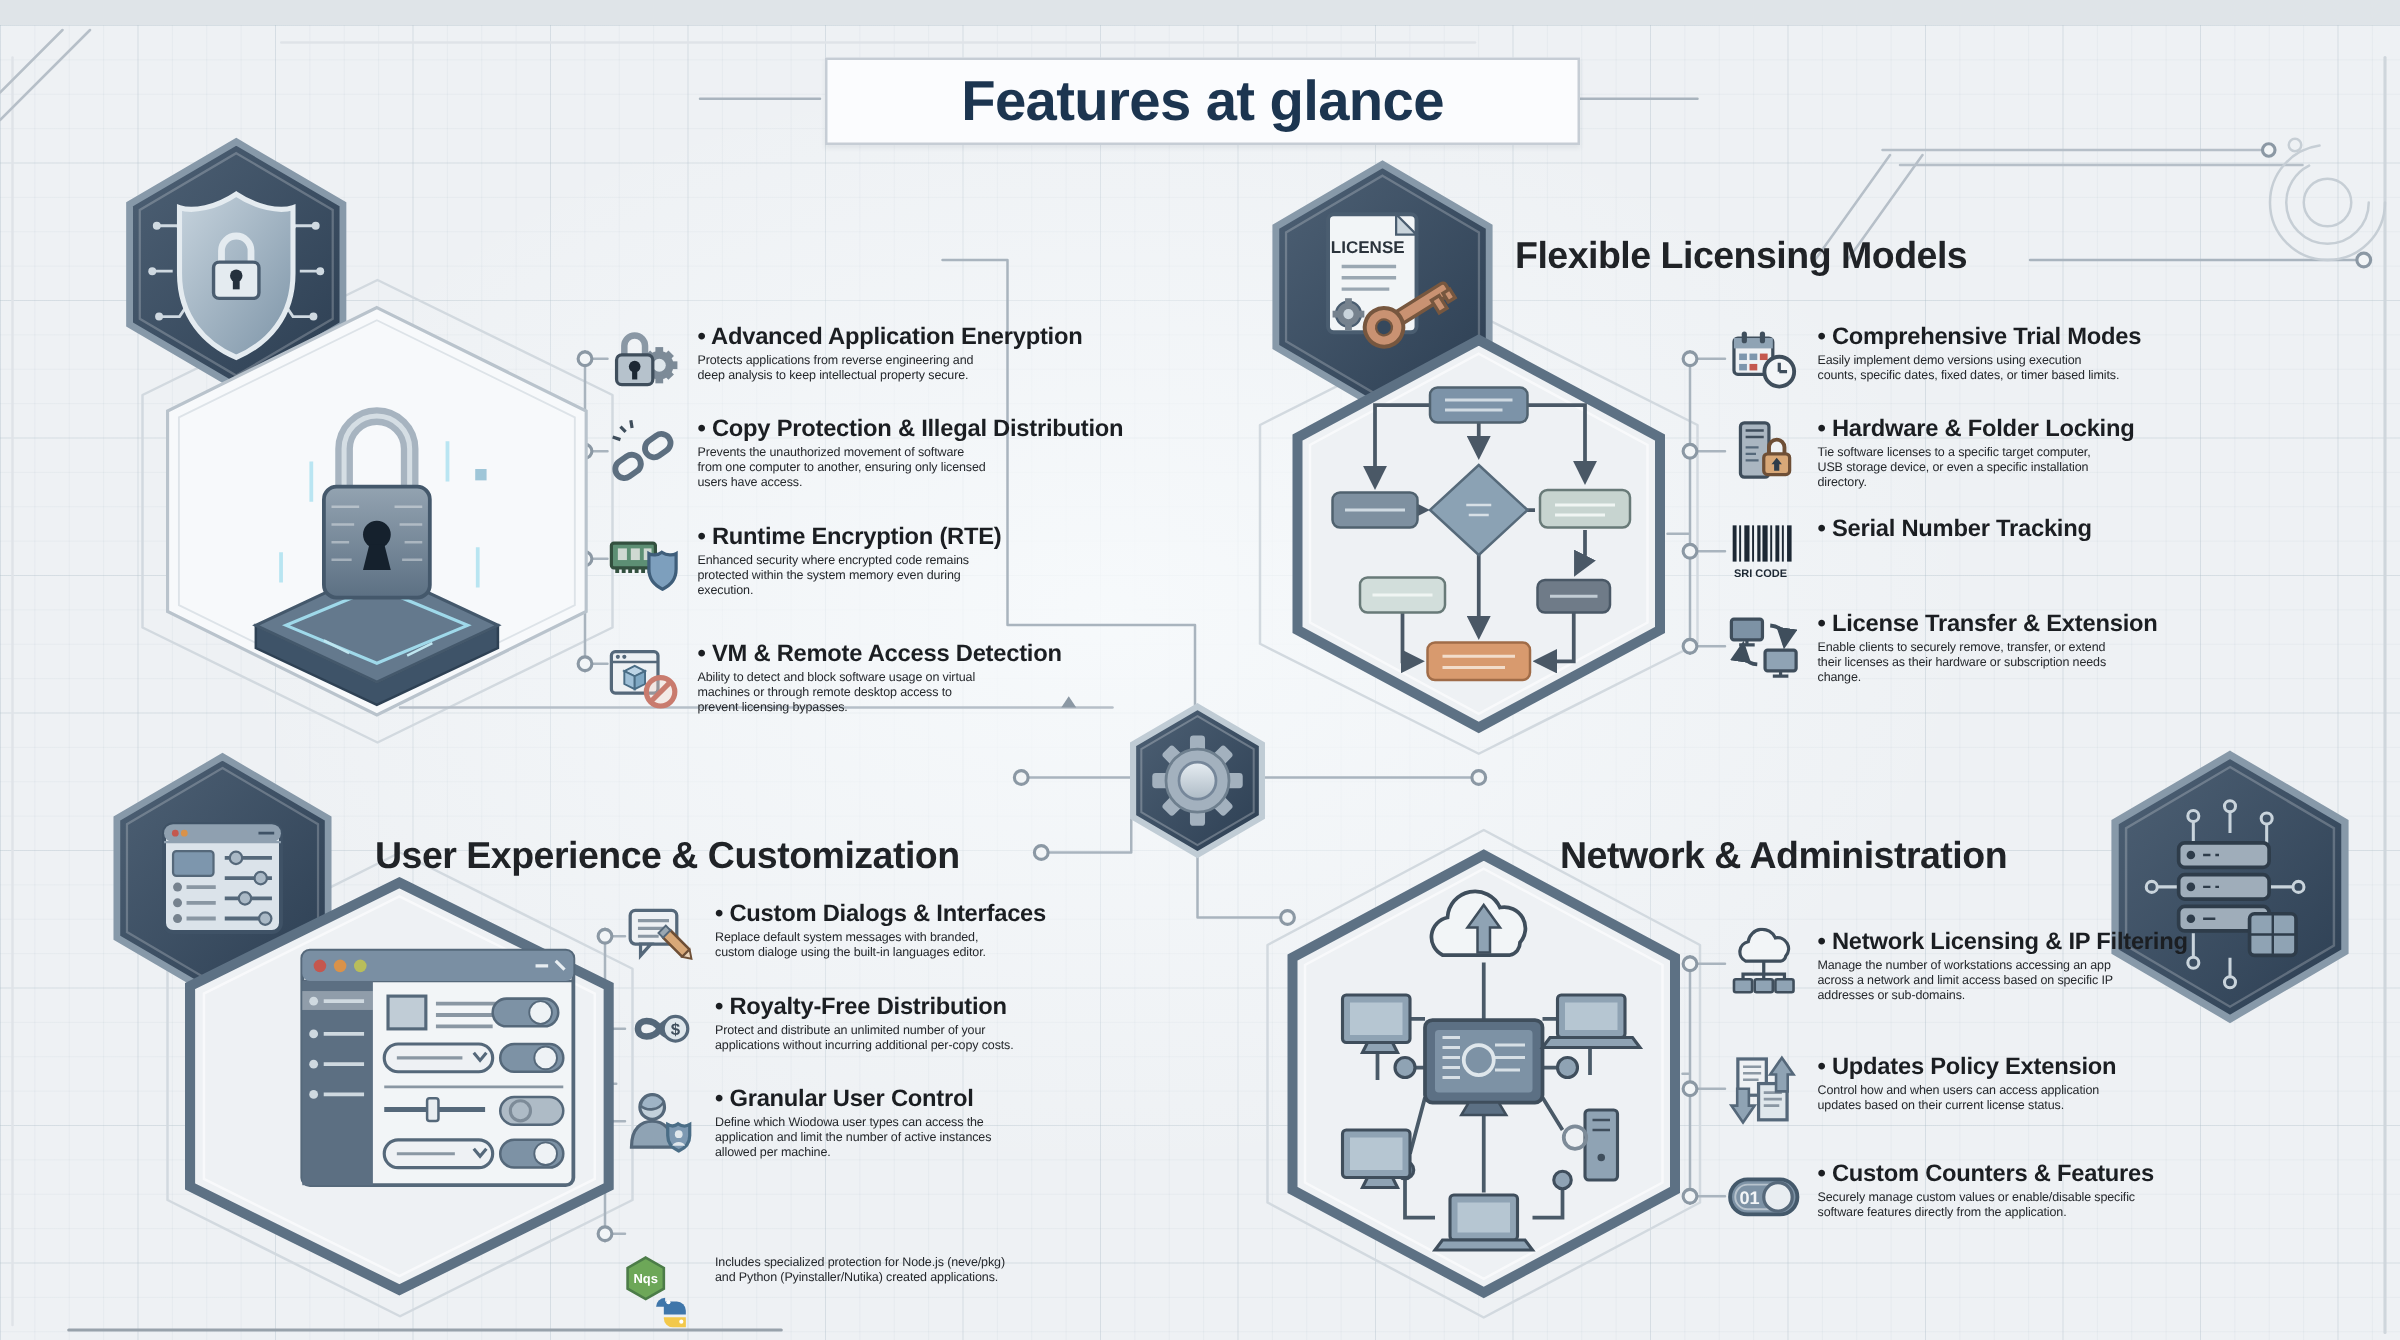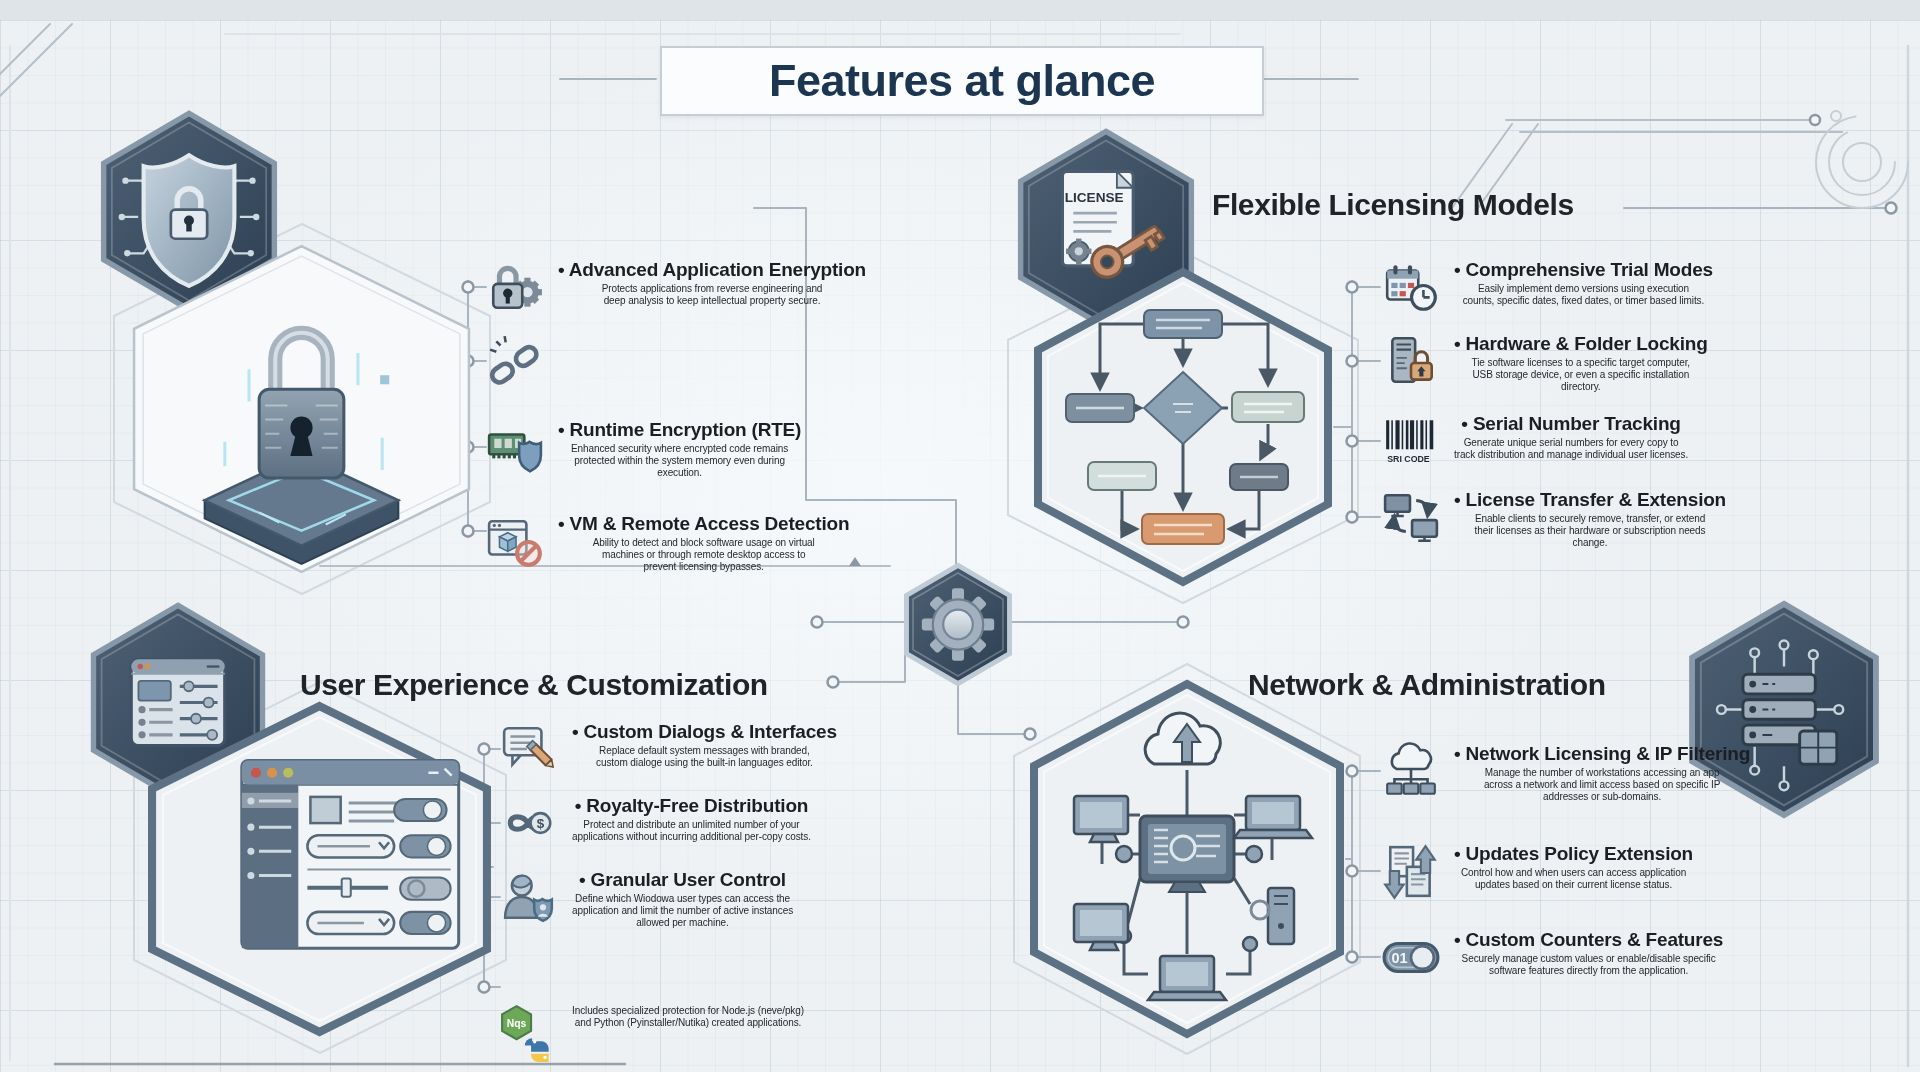--- a/index.html
+++ b/index.html
@@ -20,21 +20,21 @@
   .title-box{
     left:660px;top:26px;width:600px;height:66px;
     background:#fbfcfe;border:2px solid #c6cdd5;box-shadow:0 2px 4px rgba(40,60,80,.08);
     display:flex;align-items:center;justify-content:center;
   }
   .title-box span{font-size:45px;font-weight:700;color:#1c3550;letter-spacing:-.5px;}
   .qhead{font-size:30px;font-weight:700;color:#202327;letter-spacing:-.4px;white-space:nowrap;}
   .flist{width:520px;}
   .fitem{position:absolute;left:0;display:flex;gap:14px;}
   .fic{flex:0 0 58px;height:58px;}
-  .ftx{padding-top:0;text-align:center;}
+  .ftx{padding-top:0;}
   .t{font-size:19px;font-weight:700;color:#1b1e22;letter-spacing:-.2px;line-height:1.25;}
   .t::before{content:"• ";}
   .d{font-size:10px;color:#25282c;line-height:1.22;letter-spacing:-.1px;white-space:pre-line;margin-top:1px;}
   .bottom-bar{left:110px;top:1062px;width:760px;height:8px;background:#1e3a5c;border-radius:2px;}
   svg{display:block;}
 </style>
 </head>
 <body>
 
 <div class="canvas">
@@ -451,20 +451,26 @@
   <div class="fitem" style="top:312px">
     <svg class="fic" viewBox="0 0 56 56">
       <g transform="rotate(-35 28 30)" stroke="#5d6f80" stroke-width="4.5" fill="none">
         <rect x="2" y="24" width="21" height="14" rx="7"></rect>
             <rect x="30" y="24" width="21" height="14" rx="7"></rect>
       </g>
       <g stroke="#3f4e5c" stroke-width="2.5">
             <path d="M10,9 L14,13 M4,17 L10,19 M18,4 L19,10"></path>
           </g>
     </svg>
+    <div class="ftx">
+          <div class="t">Copy Protection &amp; Illegal Distribution</div>
+    <div class="d">Prevents the unauthorized movement of software
+from one computer to another, ensuring only licensed
+users have access.</div>
+        </div>
   </div>
   <div class="fitem" style="top:398px">
     <svg class="fic" viewBox="0 0 56 56">
       <rect x="3" y="16" width="34" height="19" rx="2" fill="#5d8f74" stroke="#33503f" stroke-width="2.5"></rect>
       <g fill="#cfd9d2">
             <rect x="8" y="20" width="7" height="9"></rect>
             <rect x="18" y="20" width="7" height="9"></rect>
             <rect x="28" y="20" width="6" height="9"></rect>
           </g>
       <g fill="#33503f">
@@ -563,22 +569,20 @@
             <rect x="27" y="8" width="4" height="28"></rect>
             <rect x="33" y="8" width="1.5" height="28"></rect>
             <rect x="37" y="8" width="3" height="28"></rect>
             <rect x="42" y="8" width="1.5" height="28"></rect>
             <rect x="46" y="8" width="3.5" height="28"></rect>
       </g>
       <text x="5" y="48" font-size="8.5" font-weight="bold" fill="#1d2834" font-family="Liberation Sans, sans-serif">SRI CODE</text>
     </svg>
     <div class="ftx">
           <div class="t">Serial Number Tracking</div>
-    <div class="d">Generate unique serial numbers for every copy to
-track distribution and manage individual user licenses.</div>
         </div>
   </div>
   <div class="fitem" style="top:468px">
     <svg class="fic" viewBox="0 0 56 56">
       <rect x="3" y="7" width="24" height="16" rx="2" fill="#7d92a5" stroke="#3f4e5c" stroke-width="2.5"></rect>
       <path d="M15,23 L15,26 M9,27 L21,27" stroke="#3f4e5c" stroke-width="2.5"></path>
       <rect x="29" y="31" width="24" height="16" rx="2" fill="#8fa3b4" stroke="#3f4e5c" stroke-width="2.5"></rect>
       <path d="M41,47 L41,50 M35,51 L47,51" stroke="#3f4e5c" stroke-width="2.5"></path>
       <path d="M33,12 q13,1 11,15" stroke="#3f4e5c" stroke-width="3" fill="none" marker-end="url(#ad)"></path>
       <path d="M23,42 q-13,-1 -11,-15" stroke="#3f4e5c" stroke-width="3" fill="none" marker-end="url(#ad)"></path>

